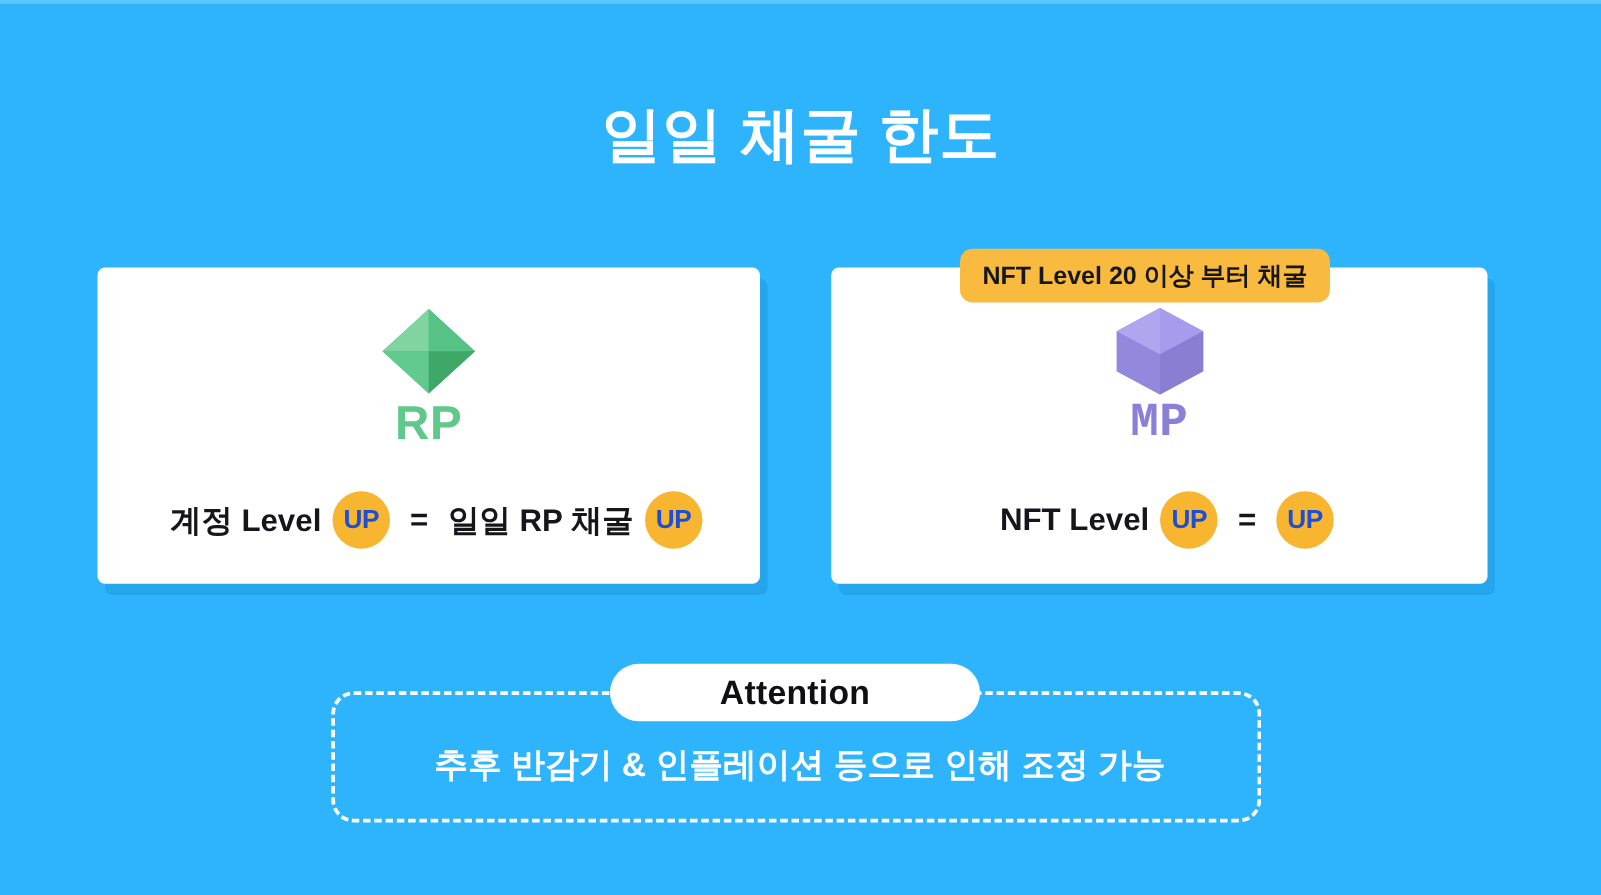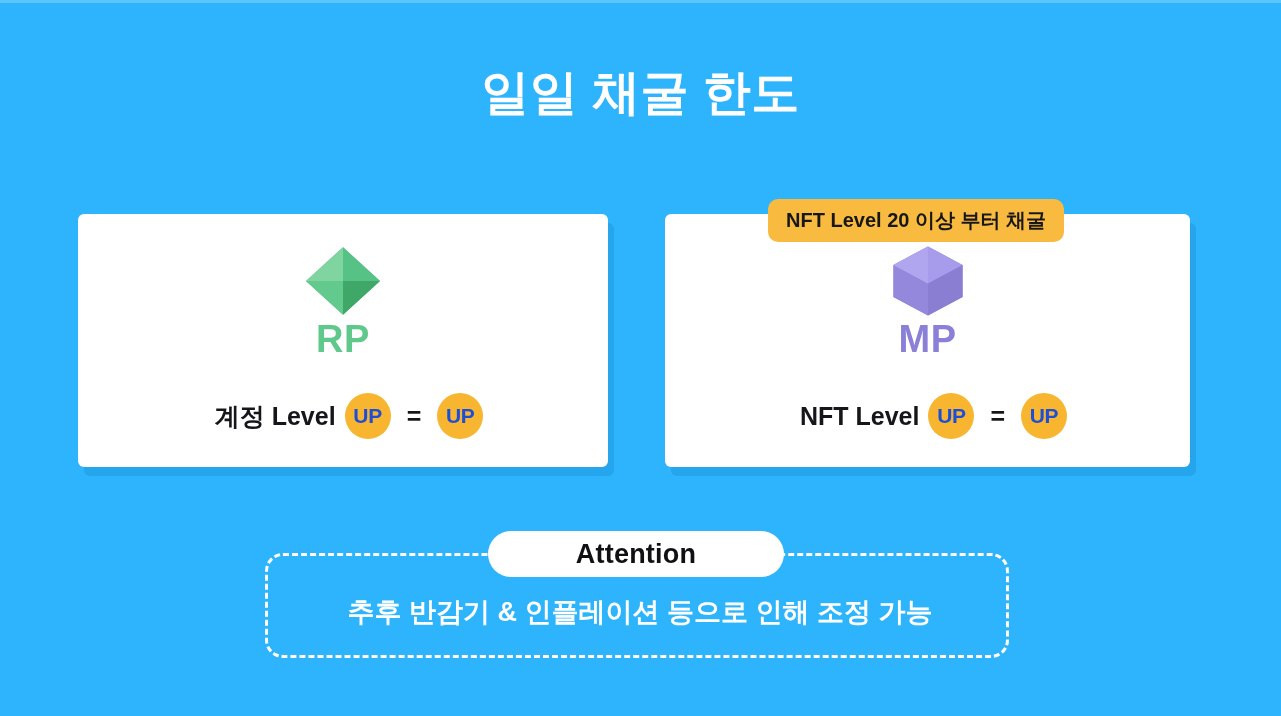--- a/index.html
+++ b/index.html
@@ -28,21 +28,21 @@
     position: absolute;
     top: 0; left: 0;
     width: 1281px;
     height: 3px;
     background: #5BC6FD;
   }
 
   
   #page-title {
     position: absolute;
-    top: 64px;
+    top: 80px;
     left: 0;
     width: 1281px;
     text-align: center;
     color: #FFFFFF;
     font-size: 48px;
     font-weight: bold;
     letter-spacing: 0.5px;
     line-height: 1.2;
   }
 
@@ -87,21 +87,21 @@
 
   .token-label {
     margin-top: 2px;
     font-size: 38px;
     font-weight: bold;
     letter-spacing: 0.5px;
     line-height: 1;
   }
 
   .token-label.rp { color: #5FC98B; }
-  .token-label.mp { color: #8B80D8; }
+  .token-label.mp { color: #8B80D8; font-family: Liberation Mono, monospace; }
 
   
   .formula {
     position: absolute;
     left: 0;
     bottom: 28px;
     width: 100%;
     display: flex;
     align-items: center;
     justify-content: center;
@@ -213,20 +213,21 @@
         <polygon points="4,46 50,46 50,88" fill="#62CA8D"></polygon>
         <polygon points="50,46 96,46 50,88" fill="#3FA768"></polygon>
       </svg>
       <div class="token-label rp">RP</div>
     </div>
 
     <div class="formula">
       <span>계정 Level</span>
       <span class="up-badge">UP</span>
       <span class="eq">=</span>
+      <span>일일 RP 채굴</span>
       <span class="up-badge">UP</span>
     </div>
   </div>
 
   <div class="card" id="card-mp">
 
     <div class="token-block">
       <svg class="token-glyph" viewBox="0 0 100 92">
         <polygon points="50,3 93,26 93,66 50,89 7,66 7,26" fill="#9A8FE0"></polygon>
         <polygon points="50,3 93,26 50,49 7,26" fill="#A79CEB"></polygon>

